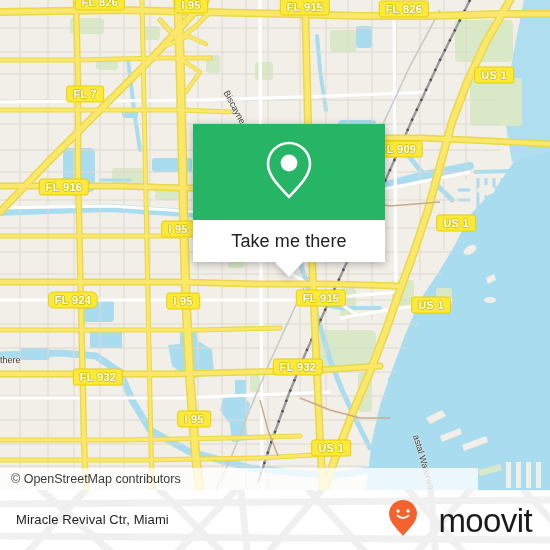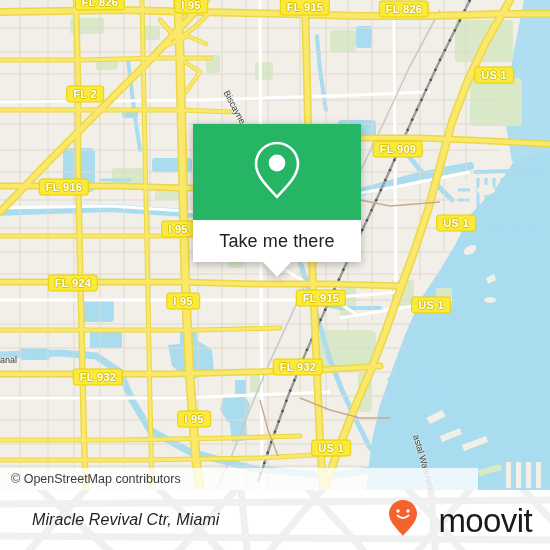--- a/index.html
+++ b/index.html
@@ -83,21 +83,21 @@
     padding-left: 11px;
     box-sizing: border-box;
     z-index: 40;
   }
 
   
   #popup {
     position: absolute;
     left: 193px;
     top: 124px;
-    width: 168px;
+    width: 192px;
     z-index: 60;
     filter: drop-shadow(0 2px 4px rgba(0,0,0,0.28));
   }
   #popup-head {
     background: #25b565;
     height: 96px;
     display: flex;
     align-items: center;
     justify-content: center;
   }
@@ -136,30 +136,29 @@
     overflow: hidden;
   }
   #footer-watermark {
     position: absolute;
     left: 0; top: 0;
     width: 550px; height: 60px;
     opacity: 1;
   }
   #footer-title {
     position: absolute;
-    left: 32px;
+    left: 16px;
     top: 0;
     height: 60px;
     line-height: 60px;
     color: #1f1f1f;
     font-family: "Liberation Sans", sans-serif;
-    font-size: 16px;
+    font-size: 13px;
     letter-spacing: 0.1px;
     z-index: 3;
-    font-style: italic;
   }
   #footer-logo {
     position: absolute;
     right: 18px;
     top: 0;
     height: 60px;
     display: flex;
     align-items: center;
     gap: 20px;
     z-index: 3;
@@ -421,38 +420,38 @@
         </g>
       </g>
     </svg>
 
     <div id="shield-layer">
         <div class="shield" style="left: 100px; top: 2px;">FL 826</div>
         <div class="shield" style="left: 191px; top: 5px;">I 95</div>
         <div class="shield" style="left: 305px; top: 7px;">FL 915</div>
         <div class="shield" style="left: 404px; top: 9px;">FL 826</div>
         <div class="shield" style="left: 494px; top: 75px;">US 1</div>
-        <div class="shield" style="left: 85px; top: 94px;">FL 2</div>
+        <div class="shield" style="left: 85px; top: 94px;">FL 7</div>
         <div class="shield" style="left: 398px; top: 149px;">FL 909</div>
         <div class="shield" style="left: 64px; top: 187px;">FL 916</div>
         <div class="shield" style="left: 456px; top: 223px;">US 1</div>
         <div class="shield" style="left: 178px; top: 229px;">I 95</div>
-        <div class="shield" style="left: 73px; top: 283px;">FL 924</div>
+        <div class="shield" style="left: 73px; top: 300px; border-radius: 6px;">FL 924</div>
         <div class="shield" style="left: 183px; top: 301px;">I 95</div>
         <div class="shield" style="left: 321px; top: 298px;">FL 915</div>
         <div class="shield" style="left: 431px; top: 305px;">US 1</div>
         <div class="shield" style="left: 98px; top: 377px;">FL 932</div>
         <div class="shield" style="left: 298px; top: 367px;">FL 932</div>
         <div class="shield" style="left: 194px; top: 419px;">I 95</div>
         <div class="shield" style="left: 331px; top: 448px;">US 1</div>
       </div>
 
     <div id="label-layer">
         <div class="map-label dark" style="left: 226px; top: 86px; transform: rotate(62deg);">Biscayne C</div>
-        <div class="map-label dark" style="left: 0px; top: 355px; transform: rotate(0deg);">anal</div>
+        <div class="map-label dark" style="left: 0px; top: 355px; transform: rotate(0deg);">there</div>
         <div class="map-label dark" style="left: 416px; top: 430px; transform: rotate(74deg);">astal Waterway</div>
       </div>
 
     <div id="attribution">© OpenStreetMap contributors</div>
   </div>
 
   <div id="popup">
     <div id="popup-head">
       <span>
         <svg width="50" height="62" viewBox="0 0 50 62" xmlns="http://www.w3.org/2000/svg">

